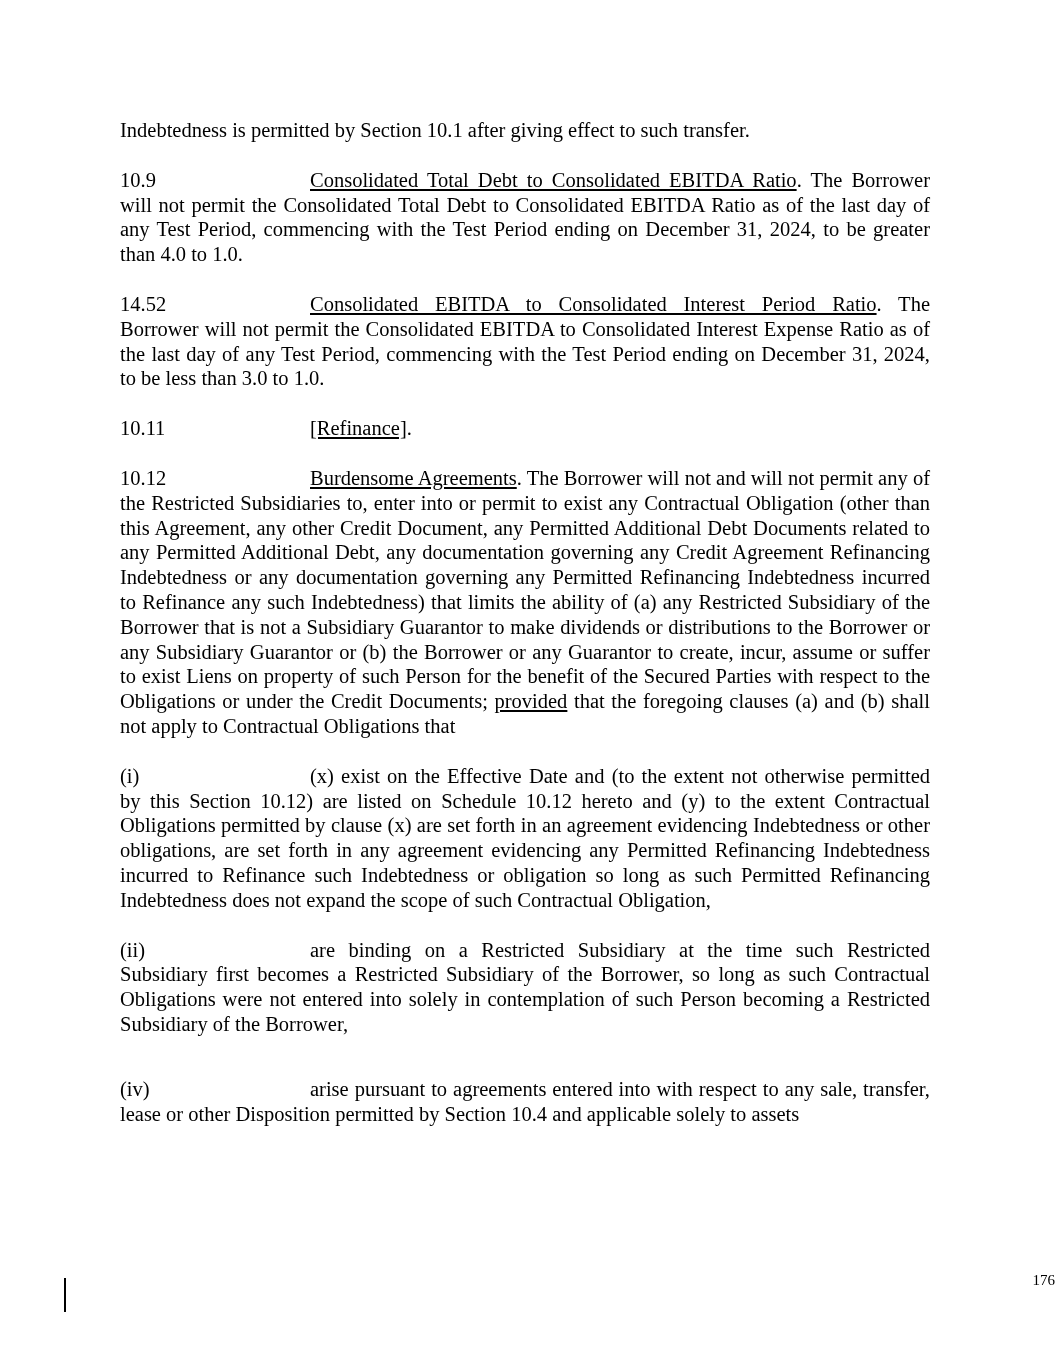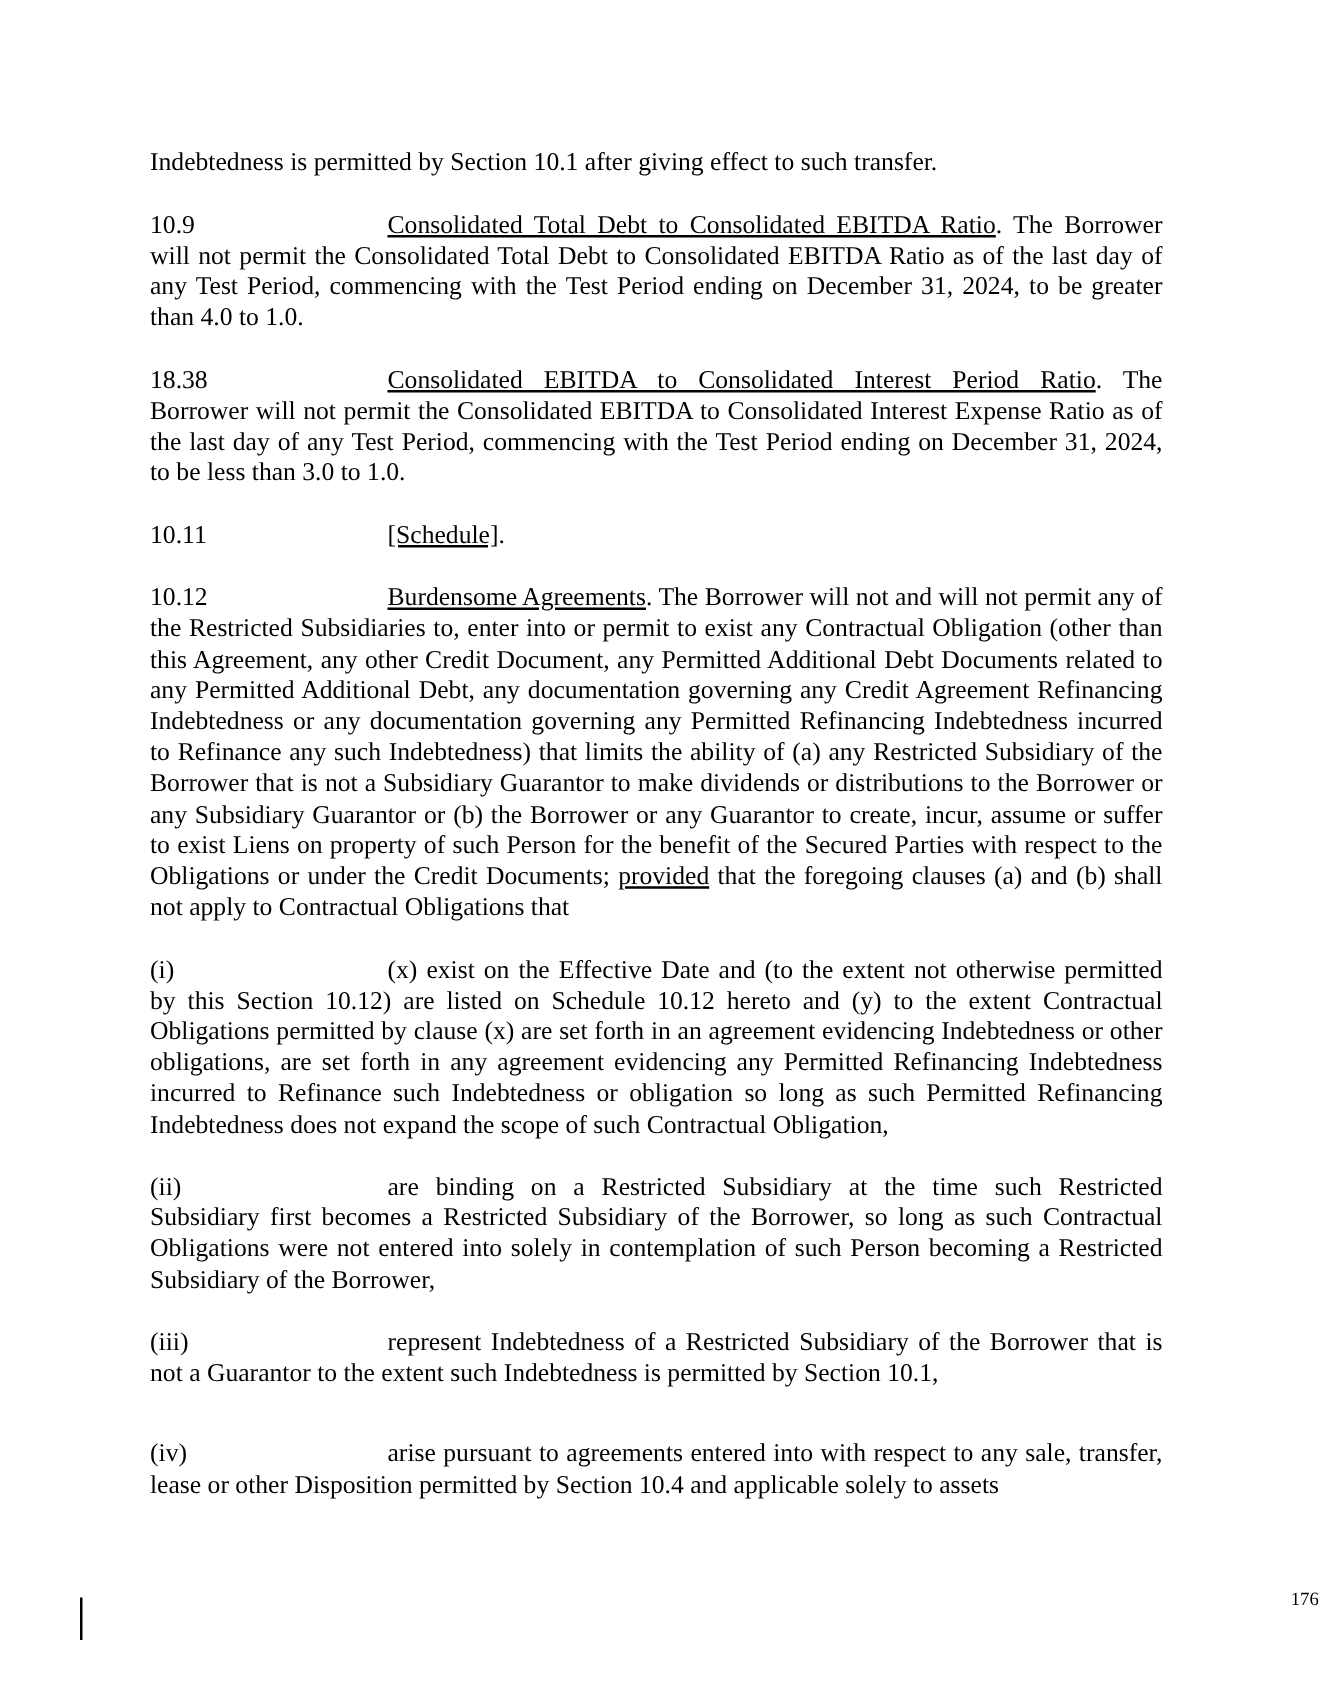--- a/index.html
+++ b/index.html
@@ -75,42 +75,39 @@
     <p>
       <span>Indebtedness is permitted by Section 10.1 after giving effect to such transfer.</span>
     </p>
 
 
     <p>
       <span class="lead"><span>10.9</span></span><span class="u">Consolidated Total Debt to Consolidated EBITDA Ratio</span><span>.  The Borrower will not permit the Consolidated Total Debt to Consolidated EBITDA Ratio as of the last day of any Test Period, commencing with the Test Period ending on December 31, 2024, to be greater than 4.0 to 1.0.</span>
     </p>
 
     <p>
-      <span class="lead"><span>18.38</span></span><span class="u">Consolidated EBITDA to Consolidated Interest Period Ratio</span><span>.  The Borrower will not permit the Consolidated EBITDA to Consolidated Interest Expense Ratio as of the last day of any Test Period, commencing with the Test Period ending on December 31, 2024, to be less than 3.0 to 1.0.</span>
+      <span class="lead"><span>14.52</span></span><span class="u">Consolidated EBITDA to Consolidated Interest Period Ratio</span><span>.  The Borrower will not permit the Consolidated EBITDA to Consolidated Interest Expense Ratio as of the last day of any Test Period, commencing with the Test Period ending on December 31, 2024, to be less than 3.0 to 1.0.</span>
     </p>
 
     <p>
-      <span class="lead"><span>10.11</span></span><span class="u">[Schedule]</span><span>.</span>
+      <span class="lead"><span>10.11</span></span><span class="u">[Refinance]</span><span>.</span>
     </p>
 
     <p>
       <span class="lead"><span>10.12</span></span><span class="u">Burdensome Agreements</span><span>.  The Borrower will not and will not permit any of the Restricted Subsidiaries to, enter into or permit to exist any Contractual Obligation (other than this Agreement, any other Credit Document, any Permitted Additional Debt Documents related to any Permitted Additional Debt, any documentation governing any Credit Agreement Refinancing Indebtedness or any documentation governing any Permitted Refinancing Indebtedness incurred to Refinance any such Indebtedness) that limits the ability of (a) any Restricted Subsidiary of the Borrower that is not a Subsidiary Guarantor to make dividends or distributions to the Borrower or any Subsidiary Guarantor or (b) the Borrower or any Guarantor to create, incur, assume or suffer to exist Liens on property of such Person for the benefit of the Secured Parties with respect to the Obligations or under the Credit Documents; </span><span class="u">provided</span><span> that the foregoing clauses (a) and (b) shall not apply to Contractual Obligations that</span>
     </p>
 
     <p>
       <span class="lead-roman"><span>(i)</span></span><span>(x) exist on the Effective Date and (to the extent not otherwise permitted by this Section 10.12) are listed on Schedule 10.12 hereto and (y) to the extent Contractual Obligations permitted by clause (x) are set forth in an agreement evidencing Indebtedness or other obligations, are set forth in any agreement evidencing any Permitted Refinancing Indebtedness incurred to Refinance such Indebtedness or obligation so long as such Permitted Refinancing Indebtedness does not expand the scope of such Contractual Obligation,</span>
     </p>
 
     <p>
       <span class="lead-roman"><span>(ii)</span></span><span>are binding on a Restricted Subsidiary at the time such Restricted Subsidiary first becomes a Restricted Subsidiary of the Borrower, so long as such Contractual Obligations were not entered into solely in contemplation of such Person becoming a Restricted Subsidiary of the Borrower,</span>
     </p>
 
-    <p>
-      <span class="lead-roman"><span>(iii)</span></span><span>represent Indebtedness of a Restricted Subsidiary of the Borrower that is not a Guarantor to the extent such Indebtedness is permitted by Section 10.1,</span>
-    </p>
 
     <p class="nogap">
       <span class="lead-roman"><span>(iv)</span></span><span>arise pursuant to agreements entered into with respect to any sale, transfer, lease or other Disposition permitted by Section 10.4 and applicable solely to assets</span>
     </p>
 
   </div>
 
   <div class="change-bar"></div>
 
   <div class="page-number">176</div>

